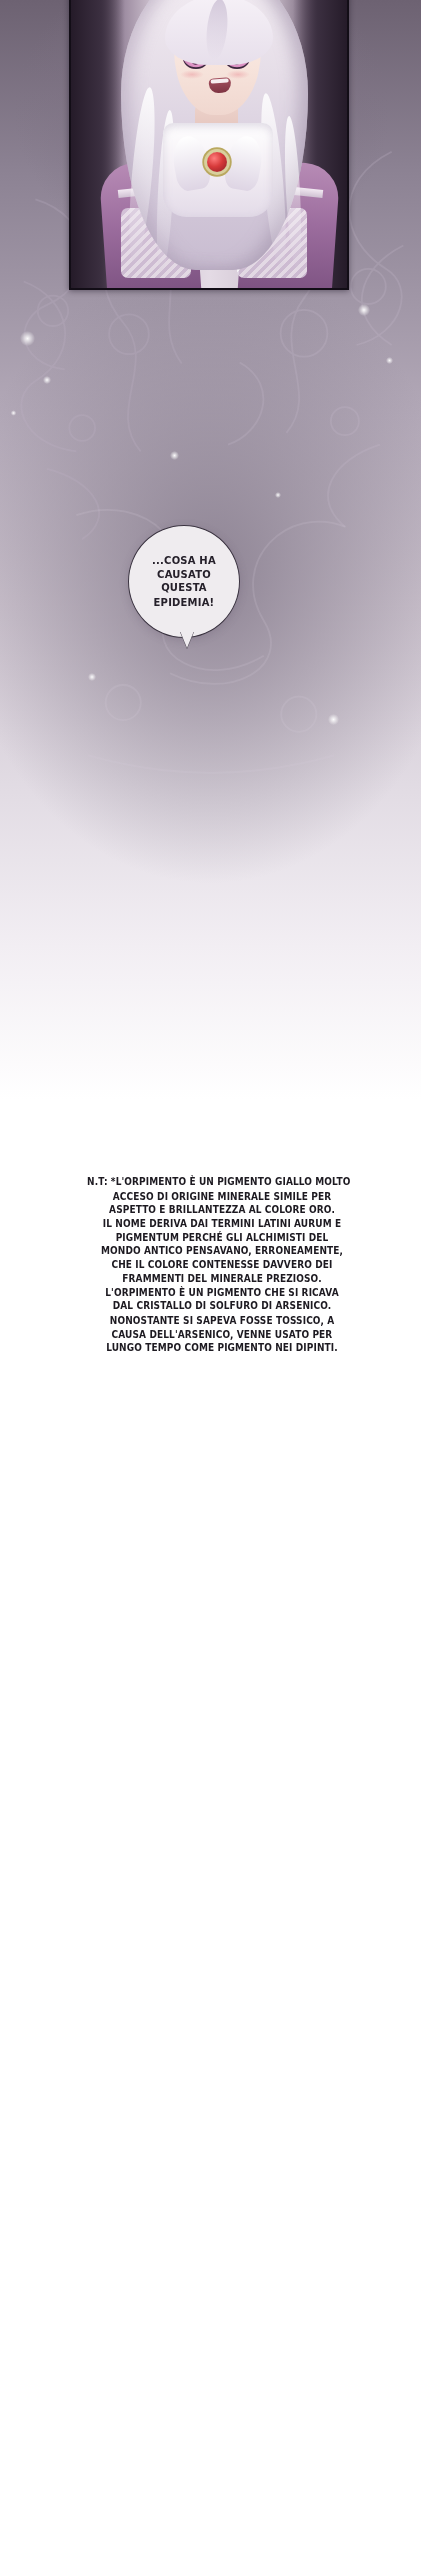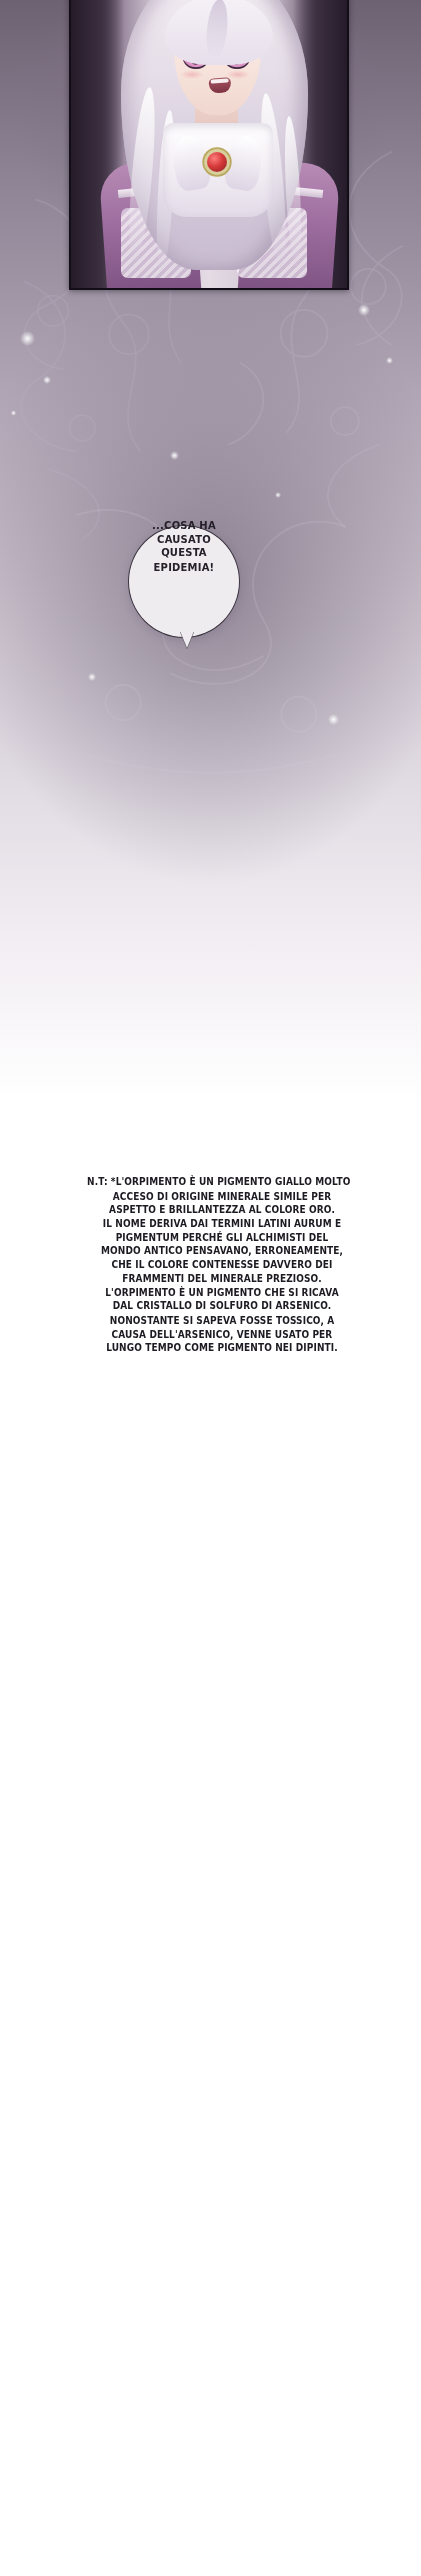--- a/index.html
+++ b/index.html
@@ -214,20 +214,21 @@
   .bubble {
     position: absolute;
     left: 128px;
     top: 525px;
     width: 110px;
     height: 111px;
     border-radius: 50%;
     background: #efecef;
     border: 1.8px solid #3a3340;
     display: flex;
+    align-items: center;
     justify-content: center;
     text-align: center;
     box-shadow: 0 2.3px 8.2px rgba(90,78,100,.22);
   }
   .bubble-text {
     font-family: "DejaVu Sans", sans-serif;
     font-size: 10px;
     line-height: 1.22;
     letter-spacing: 0.2px;
     font-weight: 700;

